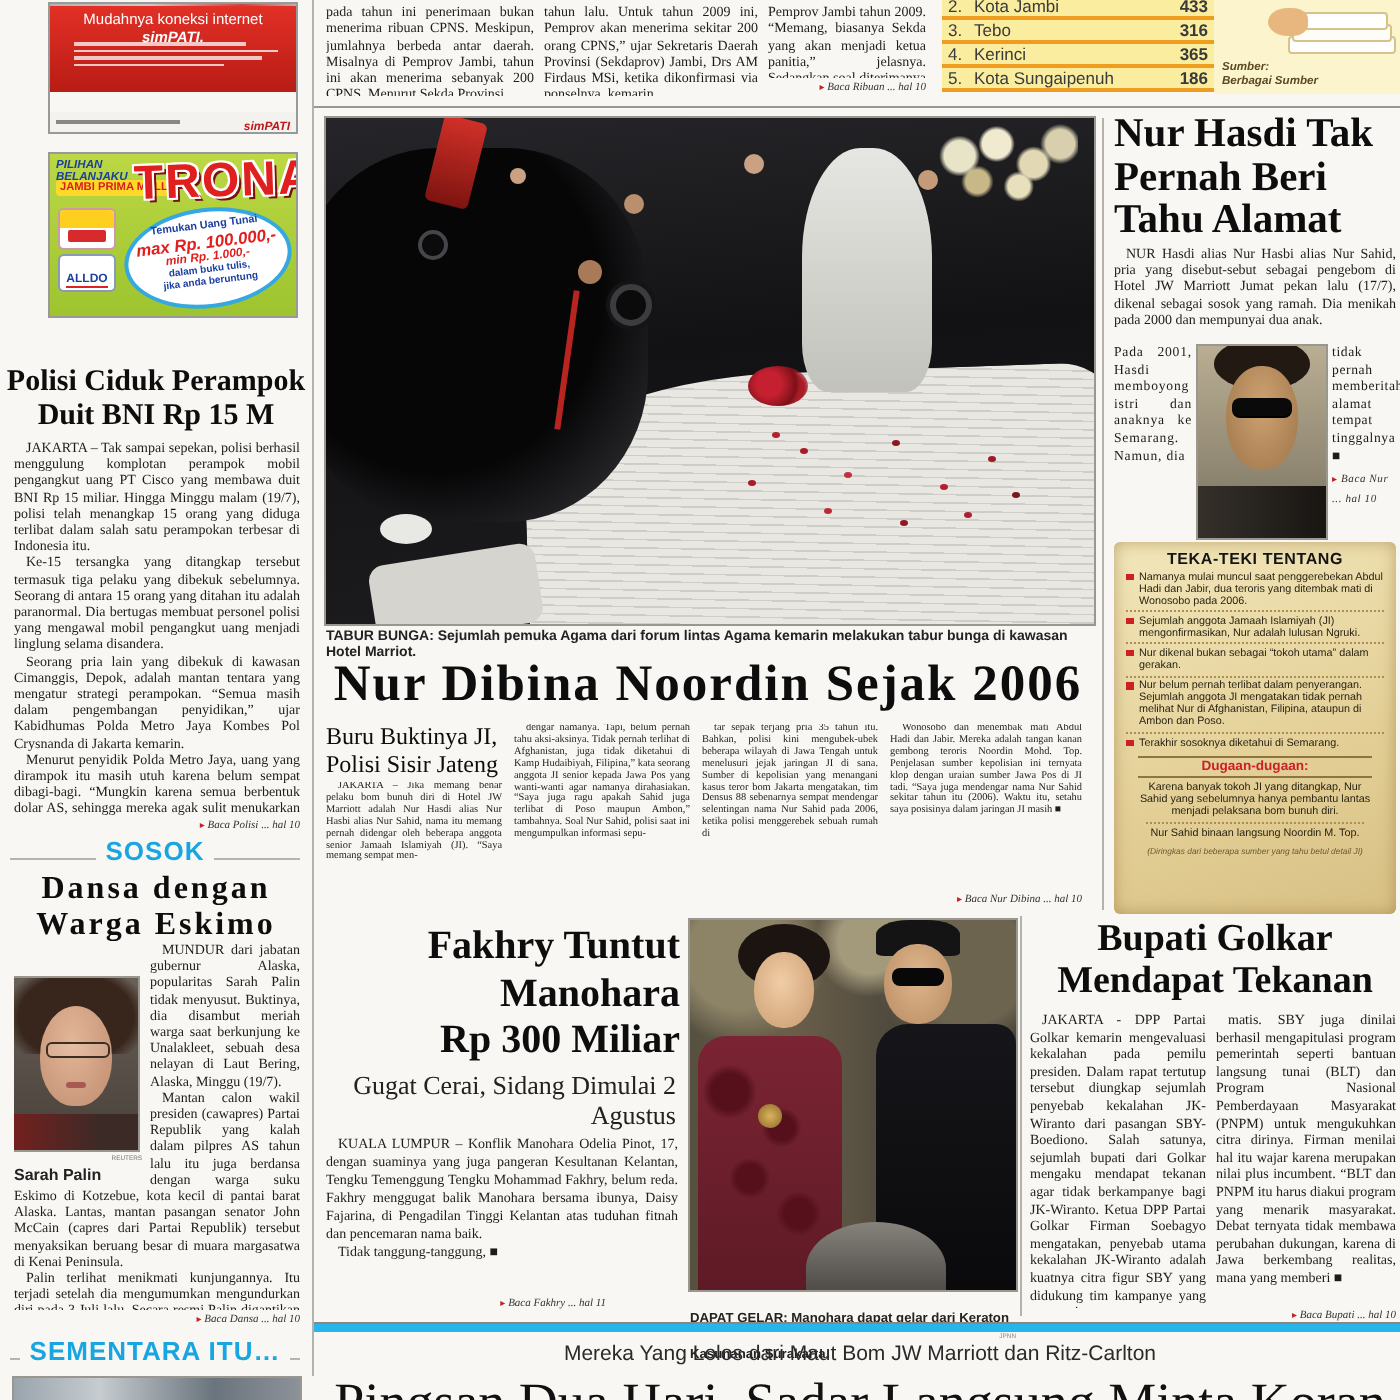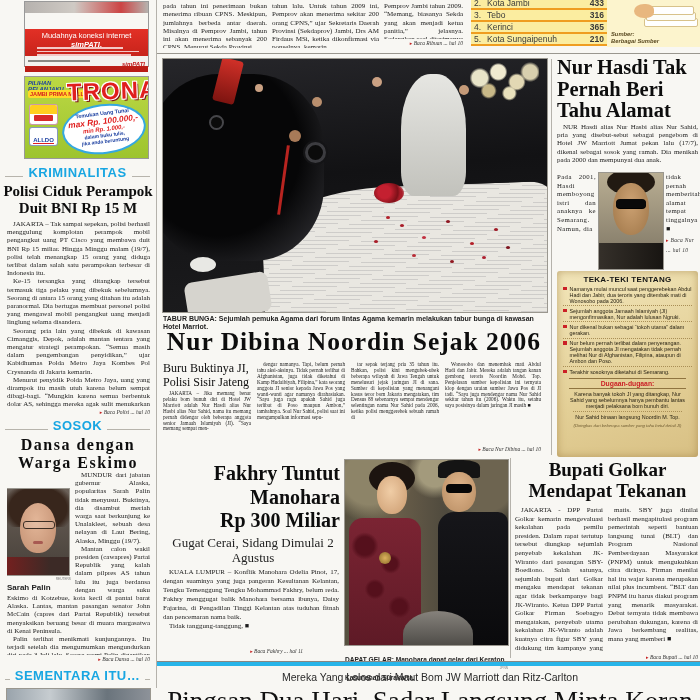--- a/index.html
+++ b/index.html
@@ -36,21 +36,21 @@
   
   .stripe{background:rgba(255,255,255,.75);height:1.6px;margin:2px 4px;}
 </style>
 </head>
 <body>
 
 <div id="page">
 
   <div class="abs" style="left:25px;top:2px;width:123px;height:64px;outline:1px solid #999;">
     <div class="abs" style="left:0;top:0;right:0;height:11px;background:linear-gradient(90deg,#b6b2ae,#cfcac4 40%,#c44 78%,#b6b2ae);"></div>
-    <div class="abs" style="left:0;top:27px;right:0;height:43px;background:linear-gradient(#e23026,#b81c14);">
+    <div class="abs" style="left:0;top:1px;right:0;height:43px;background:linear-gradient(#e23026,#b81c14);">
       <div class="abs" style="left:3px;top:2px;right:3px;color:#fff;font-family:'Liberation Sans',sans-serif;font-size:7.5px;text-align:center;">
         <span>Mudahnya koneksi internet </span><b><i><span>simPATI.</span></i></b>
       </div>
       <div class="abs" style="left:8px;top:16px;right:8px;">
         <div class="stripe" style="width:80%;"></div>
         <div class="stripe" style="width:95%;"></div>
         <div class="stripe" style="width:88%;"></div>
         <div class="stripe" style="width:70%;"></div>
       </div>
     </div>
@@ -76,25 +76,20 @@
     <div class="abs sans" style="left:37px;top:27px;width:84px;height:50px;background:#fff;border:2px solid #35a8e0;border-radius:50%;
                 transform:rotate(-7deg);text-align:center;padding-top:4px;box-sizing:border-box;">
       <div style="font-size:5.4px;font-weight:bold;color:#1b3fa0;">Temukan Uang Tunai</div>
       <div style="font-size:8.4px;font-weight:bold;font-style:italic;color:#e01f1f;">max Rp. 100.000,-</div>
       <div style="font-size:6px;font-weight:bold;font-style:italic;color:#e01f1f;">min Rp. 1.000,-</div>
       <div style="font-size:5px;font-weight:bold;color:#1b3fa0;">dalam buku tulis,</div>
       <div style="font-size:5px;font-weight:bold;color:#1b3fa0;">jika anda beruntung</div>
     </div>
   </div>
 
-  <div class="abs sec-hdr" style="left:5px;top:165px;width:145px;">
-    <div class="line"></div>
-    <span class="txt">KRIMINALITAS</span>
-    <div class="line"></div>
-  </div>
   <div class="abs headline serif" style="left:2px;top:183px;width:152px;font-size:15px;line-height:16.5px;text-align:center;">Polisi Ciduk Perampok Duit BNI Rp 15 M</div>
   <div class="abs just serif" style="left:7px;top:220px;width:143px;height:188px;font-size:7px;line-height:8.2px;">
     <p>JAKARTA – Tak sampai sepekan, polisi berhasil menggulung komplotan perampok mobil pengangkut uang PT Cisco yang membawa duit BNI Rp 15 miliar. Hingga Minggu malam (19/7), polisi telah menangkap 15 orang yang diduga terlibat dalam salah satu perampokan terbesar di Indonesia itu.</p>
     <p>Ke-15 tersangka yang ditangkap tersebut termasuk tiga pelaku yang dibekuk sebelumnya. Seorang di antara 15 orang yang ditahan itu adalah paranormal. Dia bertugas membuat personel polisi yang mengawal mobil pengangkut uang menjadi linglung selama disandera.</p>
     <p>Seorang pria lain yang dibekuk di kawasan Cimanggis, Depok, adalah mantan tentara yang mengatur strategi perampokan. “Semua masih dalam pengembangan penyidikan,” ujar Kabidhumas Polda Metro Jaya Kombes Pol Crysnanda di Jakarta kemarin.</p>
     <p>Menurut penyidik Polda Metro Jaya, uang yang dirampok itu masih utuh karena belum sempat dibagi-bagi. “Mungkin karena semua berbentuk dolar AS, sehingga mereka agak sulit menukarkan dan membaginya,” ■</p>
   </div>
   <div class="abs readmore" style="left:7px;top:409px;width:143px;">
     <span class="rm-arrow">▸</span>
     <span>Baca Polisi ... hal 10</span>
@@ -158,21 +153,21 @@
         <span class="rank-val">316</span>
       </div>
       <div class="rank-row">
         <span class="rank-no">4.</span>
         <span class="rank-name">Kerinci</span>
         <span class="rank-val">365</span>
       </div>
       <div class="rank-row">
         <span class="rank-no">5.</span>
         <span class="rank-name">Kota Sungaipenuh</span>
-        <span class="rank-val">210</span>
+        <span class="rank-val">186</span>
       </div>
     </div>
   </div>
 
   <div class="abs" style="left:607px;top:0;width:93px;height:47px;background:#fcf4cd;overflow:hidden;">
     <div class="abs" style="right:4px;top:4px;width:52px;height:30px;">
       <div style="position:absolute;left:0;top:14px;width:52px;height:7px;background:#fff;border:1px solid #d8c28a;border-radius:2px;"></div>
       <div style="position:absolute;left:2px;top:8px;width:48px;height:7px;background:#fdfdf8;border:1px solid #d8c28a;border-radius:2px;"></div>
       <div style="position:absolute;left:4px;top:2px;width:44px;height:7px;background:#fff;border:1px solid #d8c28a;border-radius:2px;"></div>
       <div style="position:absolute;left:-10px;top:0px;width:20px;height:14px;background:#e8b77f;border-radius:50% 40% 40% 50%;"></div>
@@ -301,21 +296,21 @@
   <div class="abs readmore" style="left:608px;top:654px;width:90px;">
     <span class="rm-arrow">▸</span>
     <span>Baca Bupati ... hal 10</span>
   </div>
 
   <div class="abs headline serif" style="left:162px;top:462px;width:178px;font-size:20px;line-height:23.5px;text-align:right;">
     <span style="display:block;">Fakhry Tuntut</span>
     <span style="display:block;">Manohara</span>
     <span style="display:block;">Rp 300 Miliar</span>
   </div>
-  <div class="abs serif" style="left:168px;top:536px;width:170px;font-size:13px;line-height:14.5px;text-align:center;color:#222;">Gugat Cerai, Sidang Dimulai 2 Agustus</div>
+  <div class="abs serif" style="left:168px;top:536px;width:170px;font-size:13px;line-height:14.5px;text-align:right;color:#222;">Gugat Cerai, Sidang Dimulai 2 Agustus</div>
   <div class="abs just serif" style="left:163px;top:568px;width:176px;height:78px;font-size:7px;line-height:9px;">
     <p>KUALA LUMPUR – Konflik Manohara Odelia Pinot, 17, dengan suaminya yang juga pangeran Kesultanan Kelantan, Tengku Temenggung Tengku Mohammad Fakhry, belum reda. Fakhry menggugat balik Manohara bersama ibunya, Daisy Fajarina, di Pengadilan Tinggi Kelantan atas tuduhan fitnah dan pencemaran nama baik.</p>
     <p>Tidak tanggung-tanggung, ■</p>
   </div>
   <div class="abs readmore" style="left:163px;top:648px;width:140px;">
     <span class="rm-arrow">▸</span>
     <span>Baca Fakhry ... hal 11</span>
   </div>
 
   <div class="abs photo" style="left:345px;top:460px;width:163px;height:185px;">

